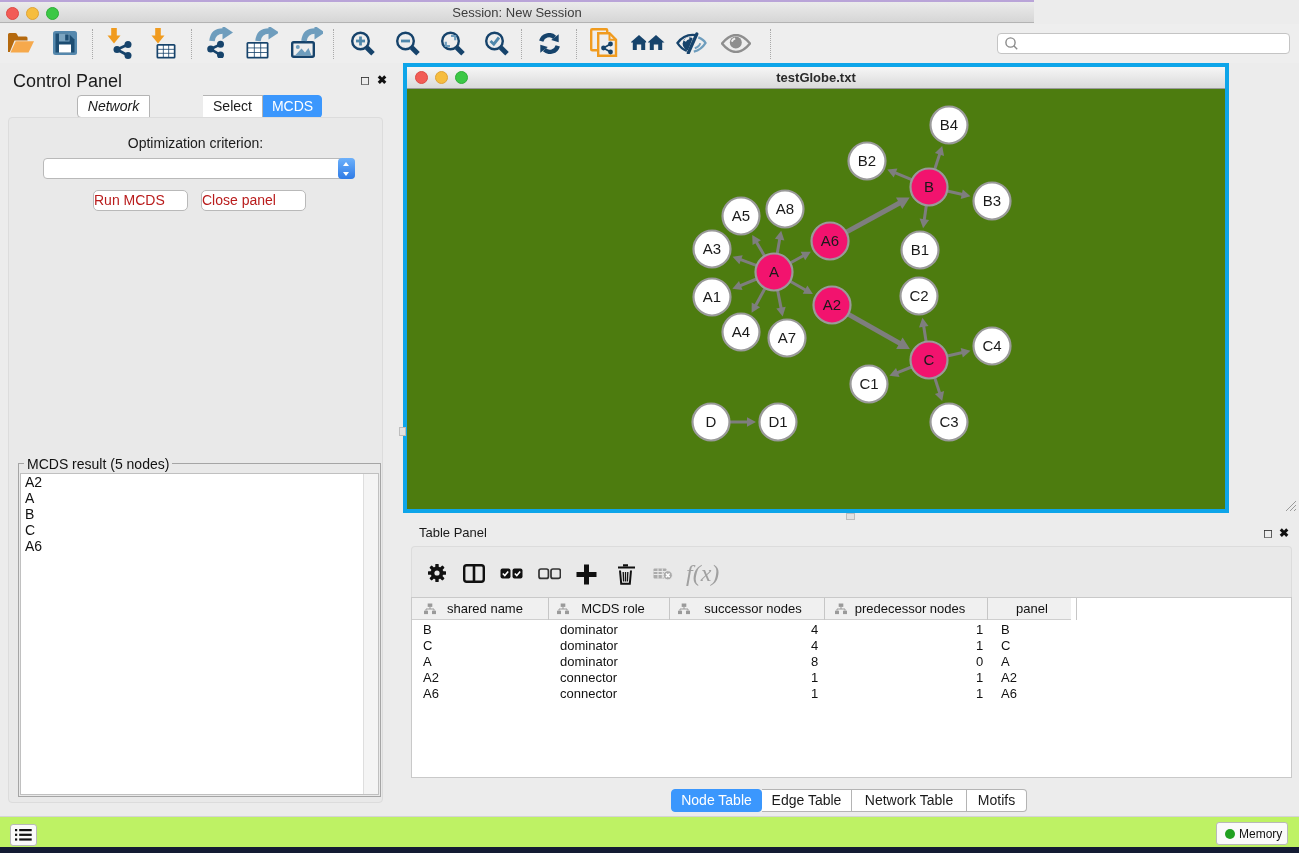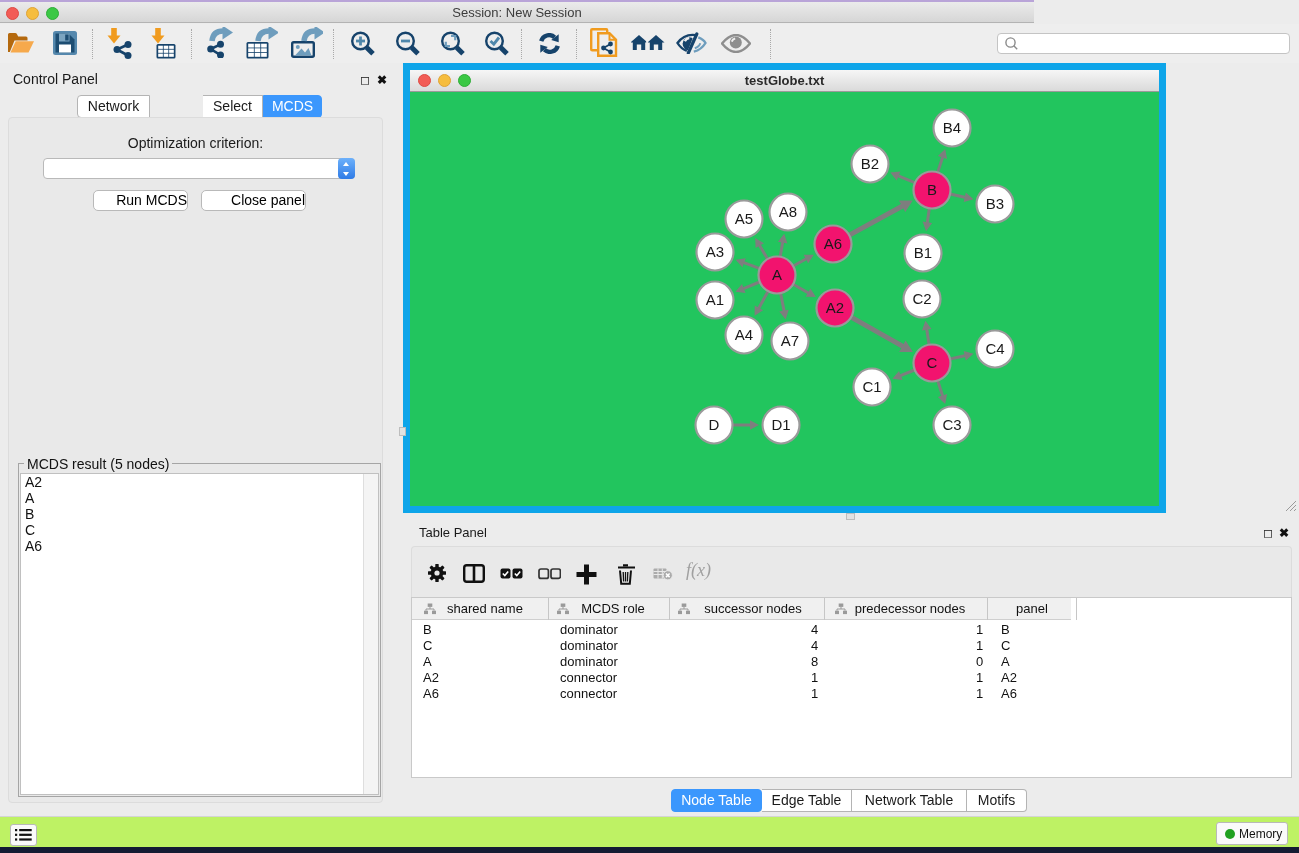--- a/index.html
+++ b/index.html
@@ -10,42 +10,42 @@
 #titlebar .r{left:6px;background:#f25c56;border:1px solid #dd4b44;}
 #titlebar .y{left:26px;background:#f6bd3e;border:1px solid #dfa336;}
 #titlebar .g{left:46px;background:#3bc845;border:1px solid #2fad38;}
 #titlebar .t{position:absolute;left:0;right:0;top:3px;text-align:center;font-size:13px;color:#3c3c3c;}
 
 #toolbar{left:0;top:24px;width:1299px;height:39px;background:#eeeeee;}
 .sep{position:absolute;top:5px;height:30px;border-left:1px dotted #a9a9a9;}
 #search{left:997px;top:9px;width:293px;height:21px;background:#fff;border:1px solid #c4c4c4;border-radius:4px;}
 
 #cpanel{left:0;top:63px;width:391px;height:753px;background:#ececec;}
-#cpanel .hdr{position:absolute;left:13px;top:8px;font-size:14px;color:#1a1a1a;}
+#cpanel .hdr{position:absolute;left:13px;top:8px;font-size:18px;color:#1a1a1a;}
 .wbtn{position:absolute;top:10px;font-size:12px;color:#111;}
 #cpTabs{position:absolute;left:77px;top:32px;height:23px;display:flex;font-size:14px;text-align:center;}
 #cpTabs .tab{border:1px solid #b4b4b4;border-left:none;background:#fff;color:#1a1a1a;line-height:21px;}
-#cpTabs .tab:first-child{border-left:1px solid #b4b4b4;border-radius:4px 0 0 4px;}
+#cpTabs .tab:first-child{border-left:1px solid #b4b4b4;border-radius:4px 0 0 4px;font-style:italic;}
 #cpTabs .tab.sel{background:#3b97fd;color:#fff;border:1px solid #3b97fd;border-radius:4px;}
 #cpTabs .tab.last{border-radius:0 4px 4px 0;}
 #cpContent{position:absolute;left:8px;top:54px;width:375px;height:686px;background:#e9e9e9;border:1px solid #dcdcdc;border-radius:4px;}
 #optlabel{left:0;right:0;top:17px;text-align:center;font-size:14px;color:#1a1a1a;}
 #combo{left:34px;top:40px;width:312px;height:21px;background:#fff;border:1px solid #b9b9b9;border-radius:4px;font-size:14px;color:#111;line-height:19px;}
 #combo .txt{position:absolute;left:12px;top:1px;}
 #combo .step{position:absolute;right:-1px;top:-1px;width:17px;height:21px;border-radius:4px;background:linear-gradient(#6db1fb,#2f7be6);}
 #combo .step:before{content:"";position:absolute;left:4.5px;top:3.5px;width:0;height:0;border:3.5px solid transparent;border-bottom:4px solid #fff;border-top:none;}
 #combo .step:after{content:"";position:absolute;left:4.5px;bottom:3.5px;width:0;height:0;border:3.5px solid transparent;border-top:4px solid #fff;border-bottom:none;}
-.pbtn{position:absolute;top:72px;height:21px;background:#fff;border:1px solid #b9b9b9;border-radius:5px;font-size:14px;color:#000000;text-align:right;line-height:19px;}
+.pbtn{position:absolute;top:72px;height:21px;background:#fff;border:1px solid #b9b9b9;border-radius:5px;font-size:14px;color:#b91c1c;text-align:left;line-height:19px;}
 #groupbox{position:absolute;left:9px;top:345px;width:363px;height:334px;border:1px solid #a5a5a5;}
 #groupbox .glabel{position:absolute;left:5px;top:-8px;background:#e9e9e9;padding:0 3px;font-size:14px;color:#111;}
 #mlist{position:absolute;left:1px;top:9px;width:359px;height:322px;background:#fff;border:1px solid #c0c0c0;font-size:14px;color:#111;}
 #mlist .row{padding:0 0 0 4px;height:16px;line-height:17px;}
 #mlist .sb{position:absolute;right:0;top:0;width:15px;height:100%;background:#f4f4f4;border-left:1px solid #dedede;}
 
-#netwin{left:403px;top:63px;width:763px;height:450px;background:#22c55e;border:7px solid #0ea5e9;}
+#netwin{left:403px;top:63px;width:826px;height:450px;background:#4d7c0f;border:4px solid #0ea5e9;}
 #nettitle{position:absolute;left:0;top:0;right:0;height:22px;background:linear-gradient(#f6f6f6,#dadada);border-bottom:1px solid #9a9a9a;}
 #nettitle .t{position:absolute;left:0;right:0;top:3px;text-align:center;font-size:13px;font-weight:bold;color:#2a2a2a;}
 #nettitle .r{left:8px;background:#f25c56;border:1px solid #dd4b44;}
 #nettitle .y{left:28px;background:#f6bd3e;border:1px solid #dfa336;}
 #nettitle .g{left:48px;background:#3bc845;border:1px solid #2fad38;}
 #nettitle .tl{top:4px;}
 
 #tpanel{left:403px;top:520px;width:896px;height:297px;}
 #tpanel .hdr{position:absolute;left:16px;top:5px;font-size:13px;color:#1a1a1a;}
 #ttoolbar{position:absolute;left:8px;top:26px;width:881px;height:51px;background:#e9e9e9;border:1px solid #dcdcdc;border-radius:4px 4px 0 0;border-bottom:none;}
@@ -412,21 +412,21 @@
         <rect x="0.5" y="1.5" width="13" height="10" rx="1" fill="#ababab"></rect>
         <g stroke="#e9e9e9" stroke-width="1">
           <line x1="0.5" y1="4.5" x2="13.5" y2="4.5"></line>
           <line x1="0.5" y1="7.5" x2="13.5" y2="7.5"></line>
           <line x1="5" y1="1.5" x2="5" y2="11.5"></line>
           <line x1="9.3" y1="1.5" x2="9.3" y2="11.5"></line>
         </g>
         <circle cx="14.8" cy="8.3" r="4.6" fill="#ababab" stroke="#e9e9e9" stroke-width="1"></circle>
         <path d="M13,6.5 L16.6,10.1 M16.6,6.5 L13,10.1" stroke="#fff" stroke-width="1.5"></path>
       </svg>
-<div class="abs" style="left:274px;top:13px;font-family:'Liberation Serif',serif;font-style:italic;font-size:18px;color:#a0a0a0;">f(x)</div>
+<div class="abs" style="left:274px;top:13px;font-family:'Liberation Serif',serif;font-style:italic;font-size:24px;color:#a0a0a0;">f(x)</div>
     </div>
   <div id="tblarea">
     <div id="thead">
       <div class="hcell" style="left:0;width:137px;"><svg width="12" height="12" viewBox="0 0 12 12" style="position:absolute;left:12px;top:5px;">
             <g fill="#9a9a9a">
               <rect x="3.7" y="0.5" width="4.6" height="3.4"></rect>
               <rect x="0" y="7.7" width="4" height="3.4"></rect>
               <rect x="8" y="7.7" width="4" height="3.4"></rect>
             </g>
             <g stroke="#9a9a9a" stroke-width="1">

